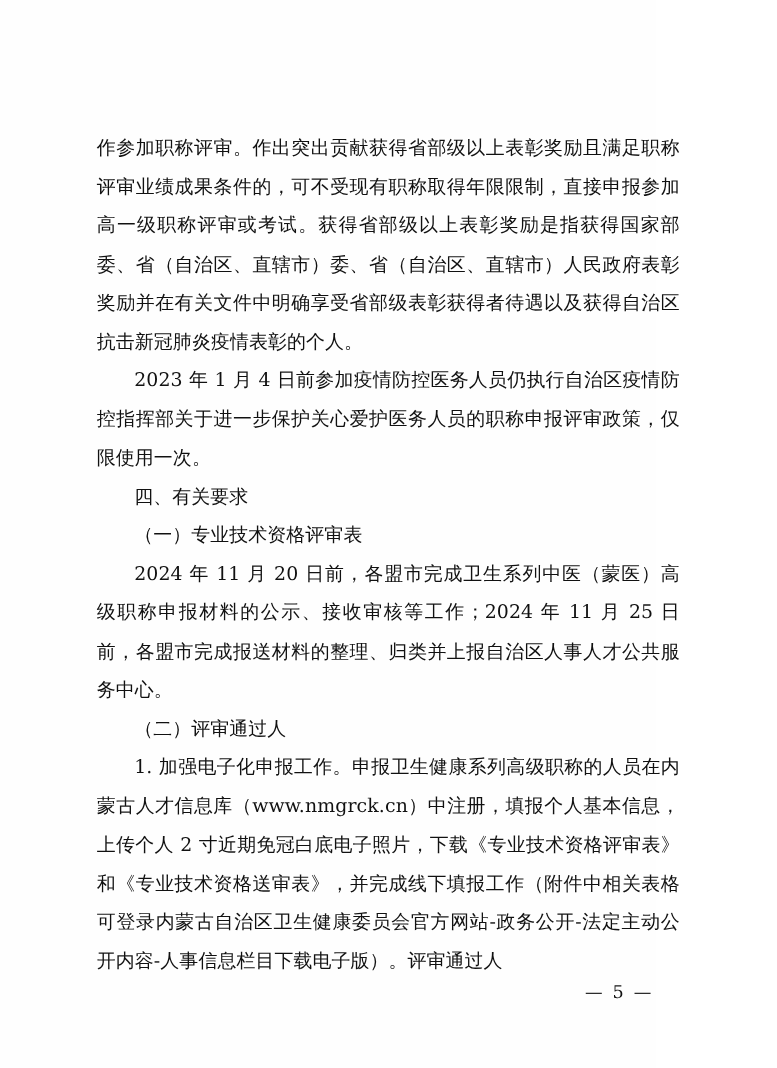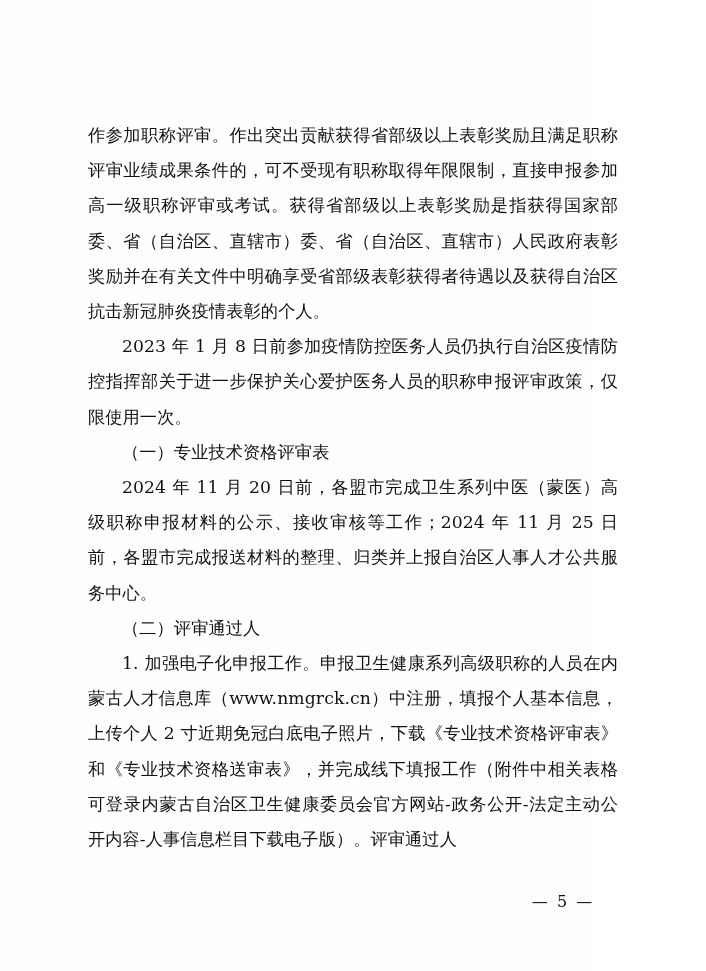--- a/index.html
+++ b/index.html
@@ -56,21 +56,22 @@
     display: inline-block;
     padding-left: 420px;
   }
 </style>
 </head>
 <body>
 
 <div class="page">
   <div class="content">
     <p class="para">作参加职称评审。作出突出贡献获得省部级以上表彰奖励且满足职称评审业绩成果条件的，可不受现有职称取得年限限制，直接申报参加高一级职称评审或考试。获得省部级以上表彰奖励是指获得国家部委、省（自治区、直辖市）委、省（自治区、直辖市）人民政府表彰奖励并在有关文件中明确享受省部级表彰获得者待遇以及获得自治区抗击新冠肺炎疫情表彰的个人。</p>
-    <p class="para indent">2023 年 1 月 8 日前参加疫情防控医务人员仍执行自治区疫情防控指挥部关于进一步保护关心爱护医务人员的职称申报评审政策，仅限使用一次。</p>
+    <p class="para indent">2023 年 1 月 4 日前参加疫情防控医务人员仍执行自治区疫情防控指挥部关于进一步保护关心爱护医务人员的职称申报评审政策，仅限使用一次。</p>
+    <p class="para indent">四、有关要求</p>
     <p class="para indent">（一）专业技术资格评审表</p>
     <p class="para indent">2024 年 11 月 20 日前，各盟市完成卫生系列中医（蒙医）高级职称申报材料的公示、接收审核等工作；2024 年 11 月 25 日前，各盟市完成报送材料的整理、归类并上报自治区人事人才公共服务中心。</p>
     <p class="para indent">（二）评审通过人</p>
     <p class="para indent">1. 加强电子化申报工作。申报卫生健康系列高级职称的人员在内蒙古人才信息库（www.nmgrck.cn）中注册，填报个人基本信息，上传个人 2 寸近期免冠白底电子照片，下载《专业技术资格评审表》和《专业技术资格送审表》，并完成线下填报工作（附件中相关表格可登录内蒙古自治区卫生健康委员会官方网站-政务公开-法定主动公开内容-人事信息栏目下载电子版）。评审通过人</p>
   </div>
   <div class="footer">
     <span class="footer-inner">— 5 —</span>
   </div>
 </div>
 

